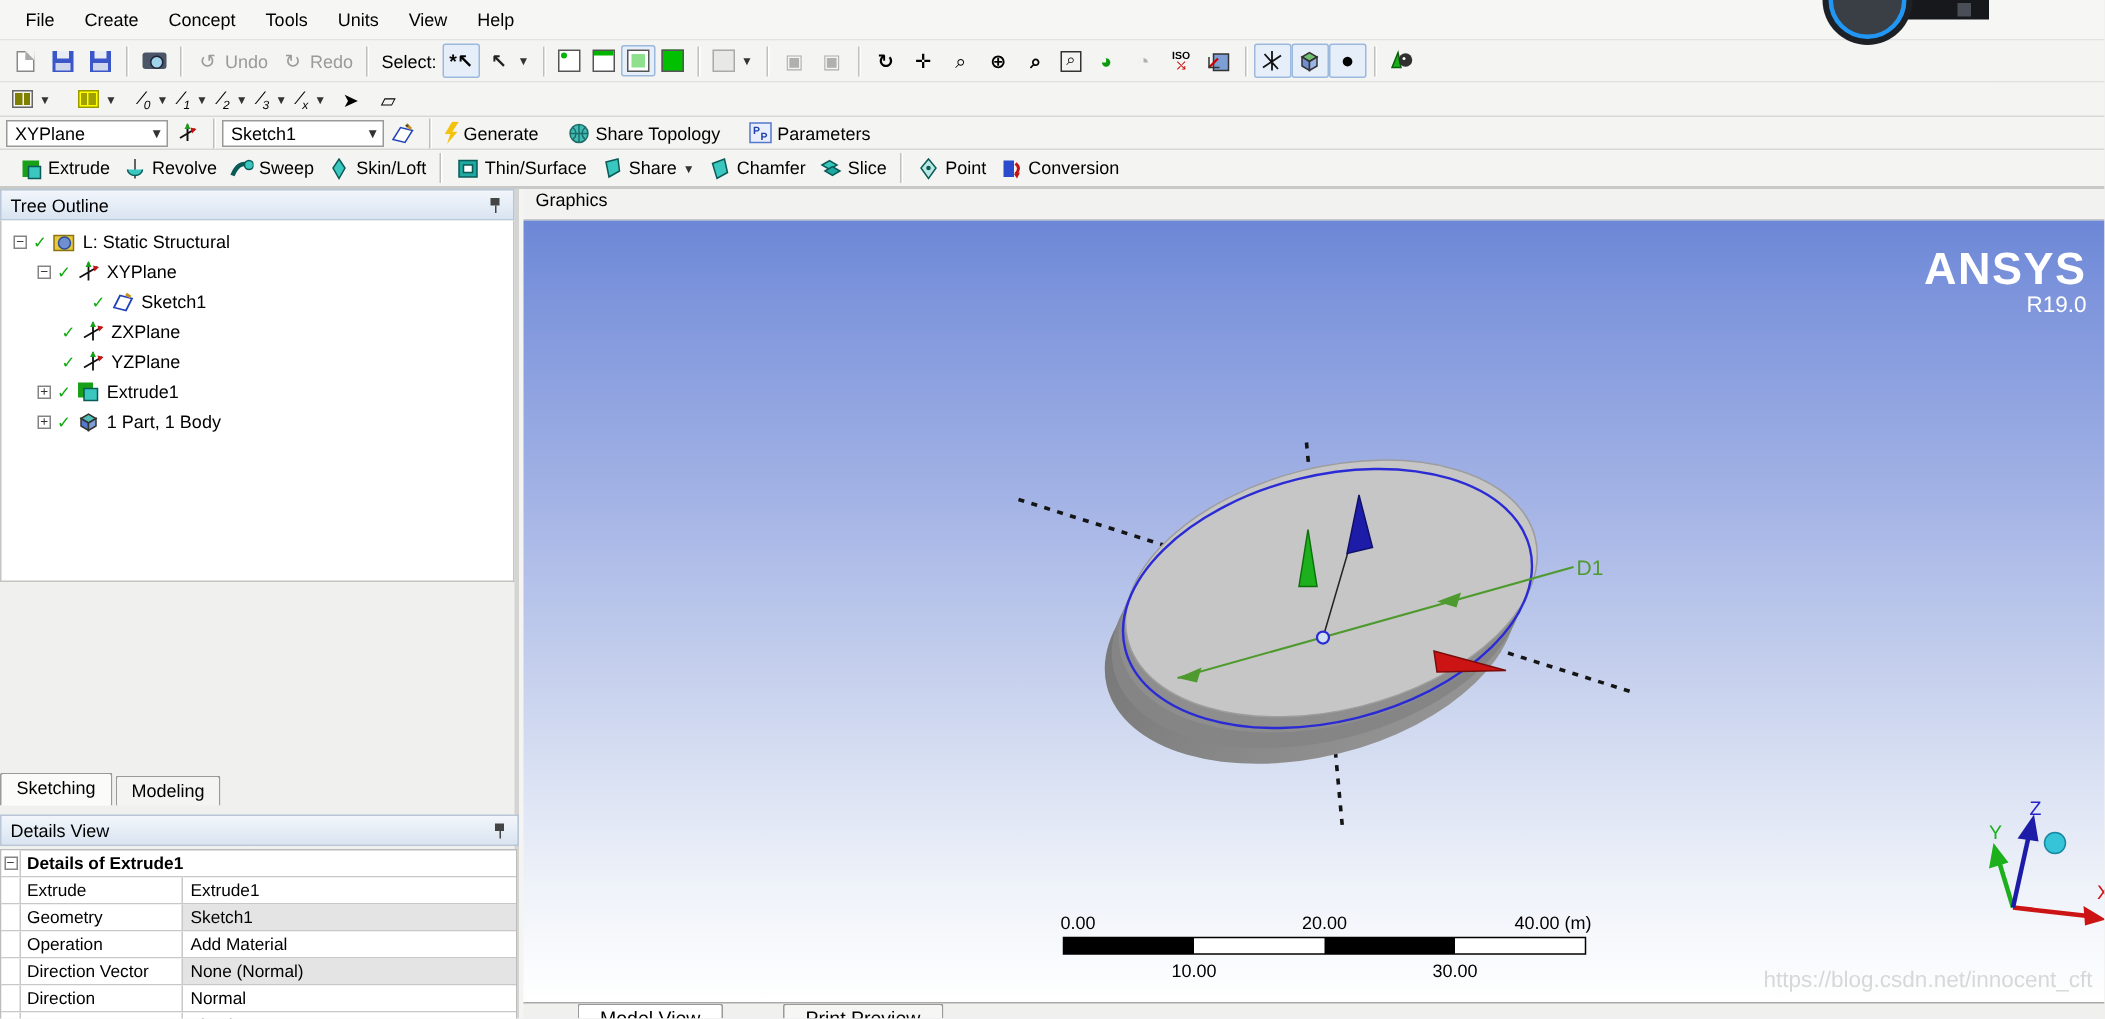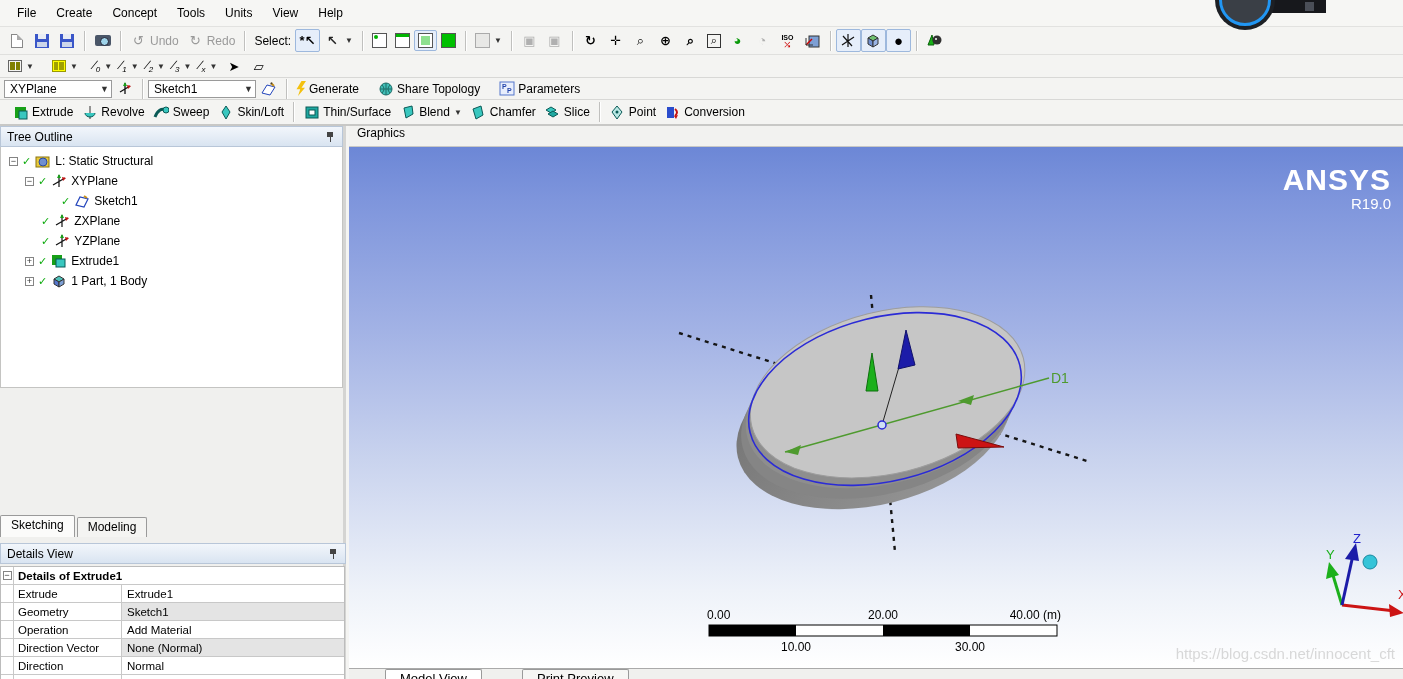--- a/index.html
+++ b/index.html
@@ -401,21 +401,21 @@
           </svg>
         </span>
         <span>Thin/Surface</span>
       </span>
     <span class="tbtn">
         <span class="ic">
           <svg width="14" height="15">
             <polygon points="3,3 11,1 12,9 5,13" fill="#39c7bf" stroke="#0a5a56"></polygon>
           </svg>
         </span>
-        <span>Blend</span>
+        <span>Share</span>
         <span class="dd">▼</span>
       </span>
     <span class="tbtn">
         <span class="ic">
           <svg width="14" height="15">
             <polygon points="2,4 10,1 12,10 5,14" fill="#39c7bf" stroke="#0a5a56"></polygon>
           </svg>
         </span>
         <span>Chamfer</span>
       </span>

